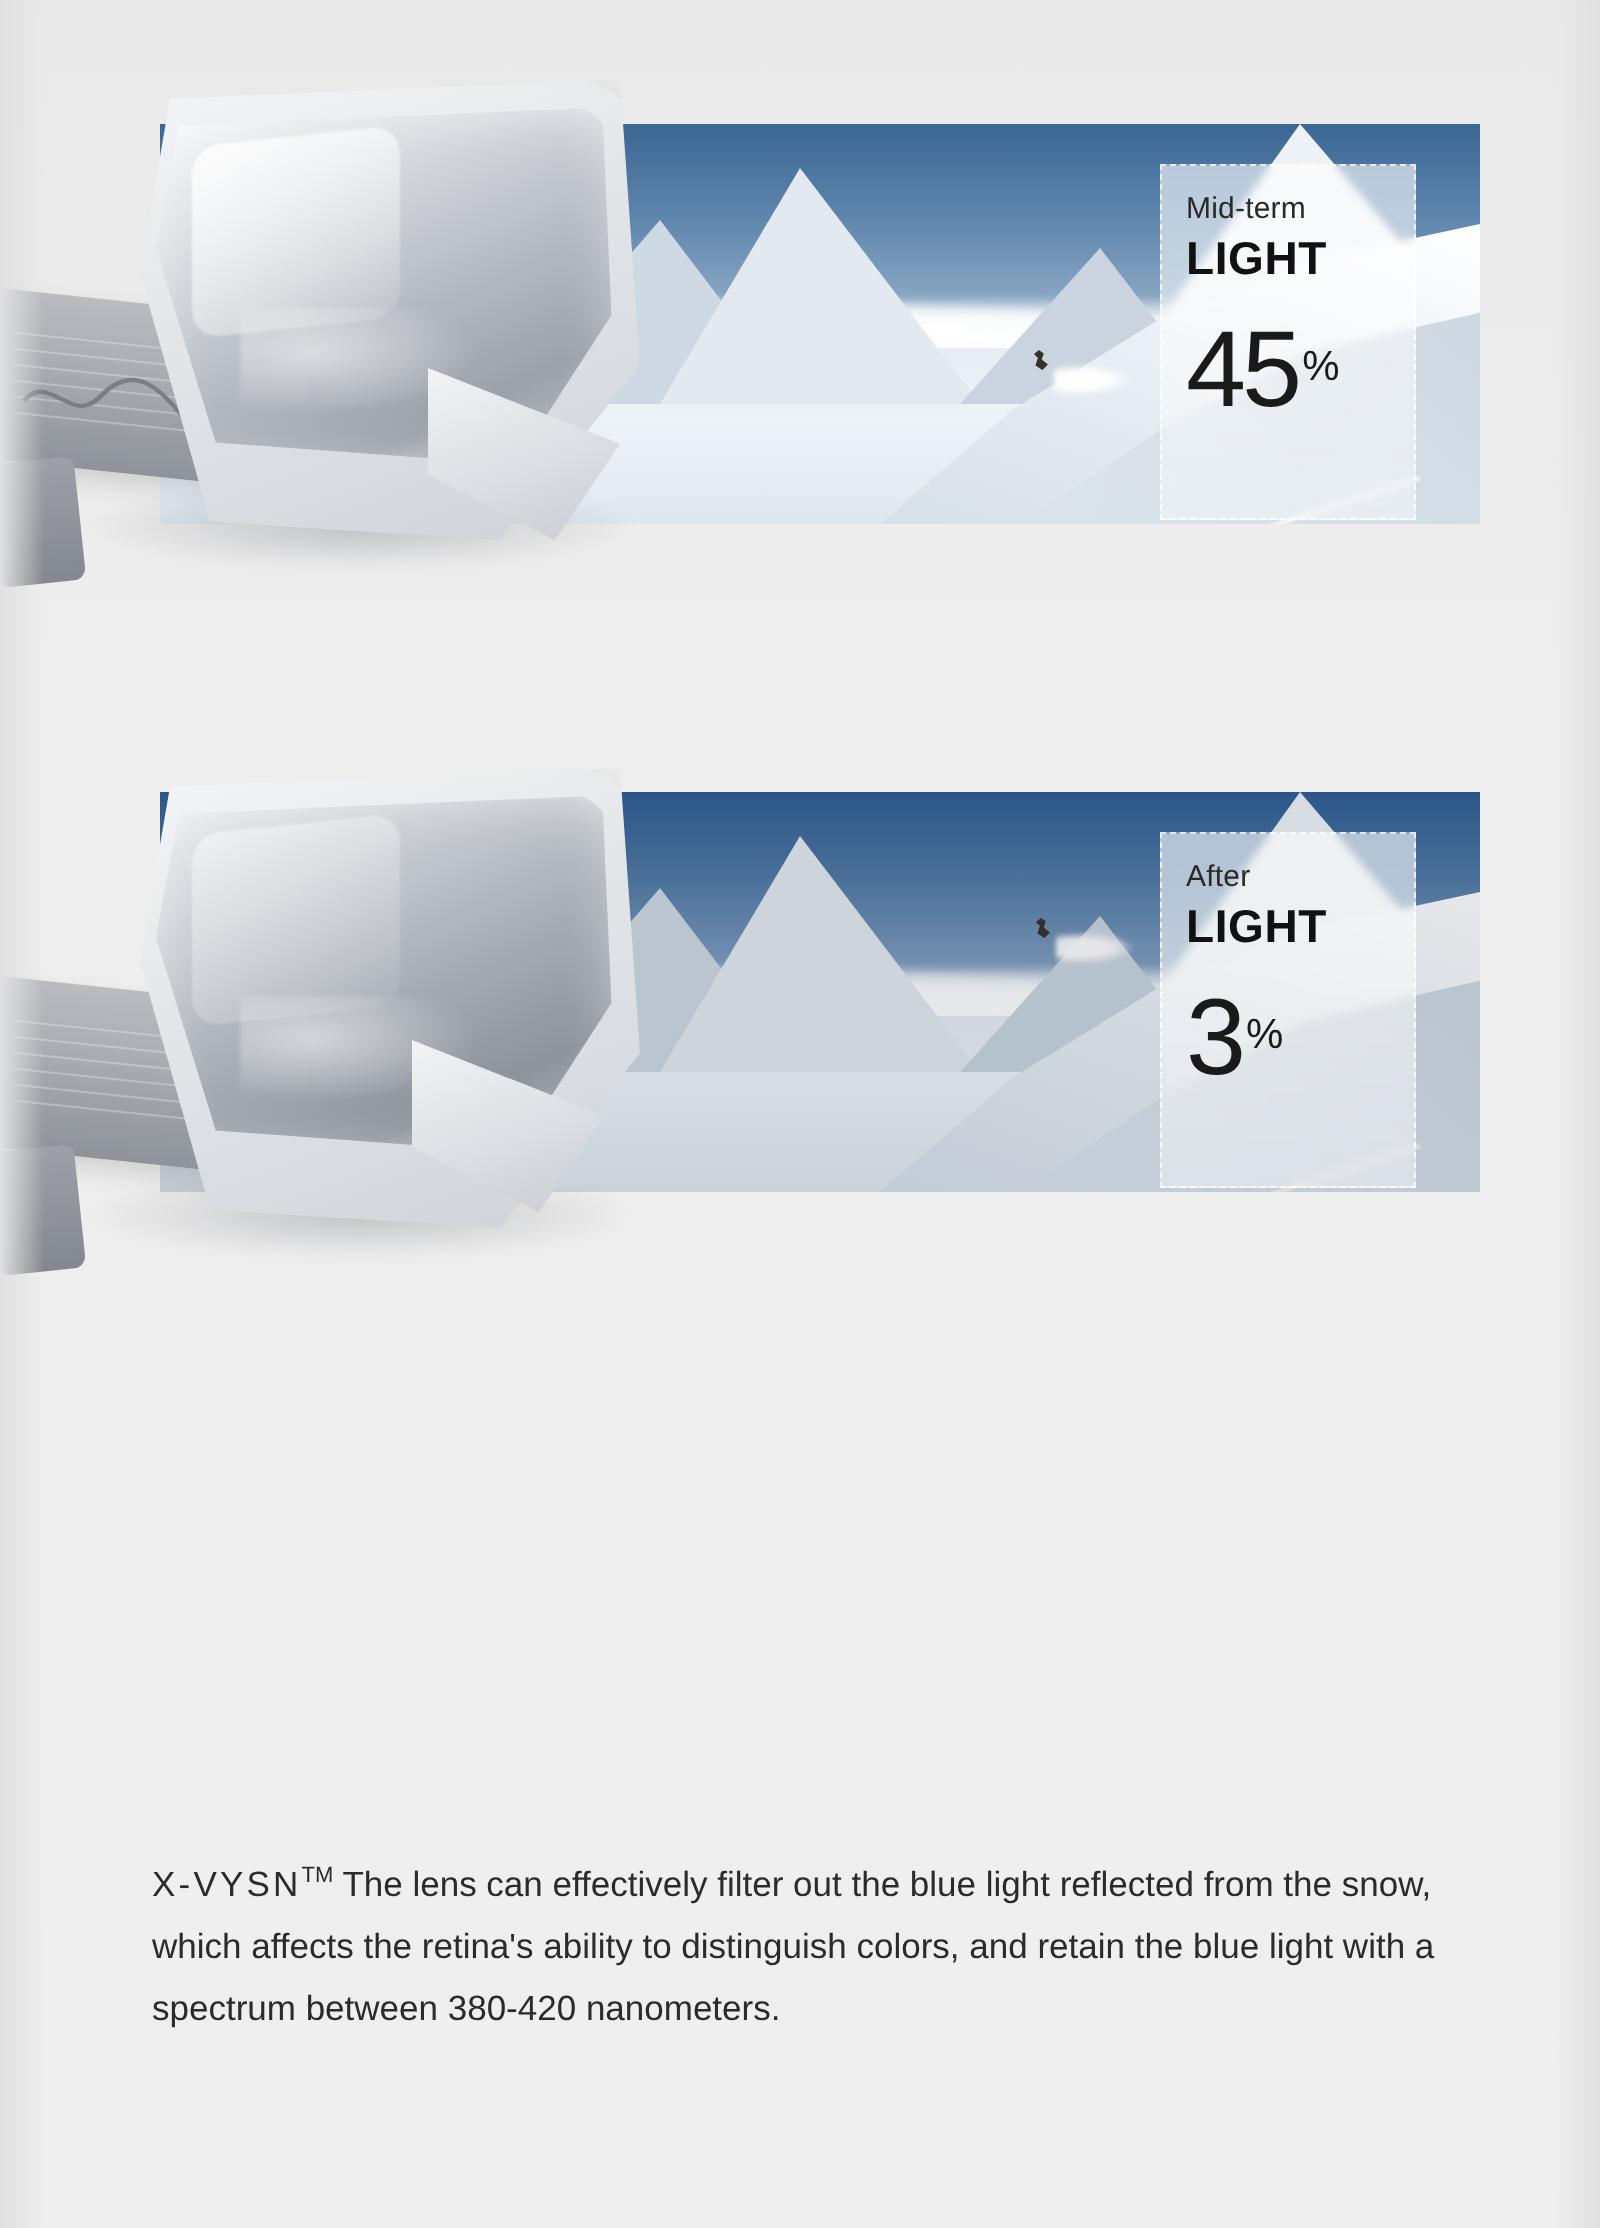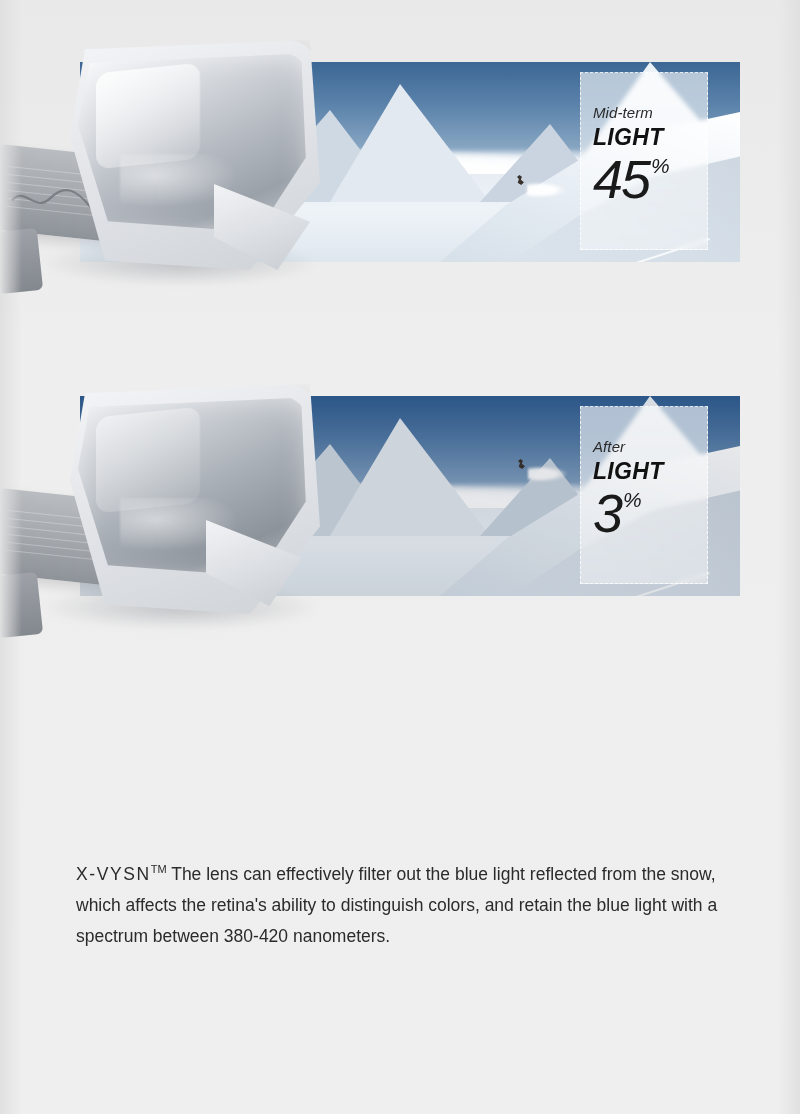--- a/index.html
+++ b/index.html
@@ -142,47 +142,46 @@
     position: absolute; inset: 0;
     background: rgba(20,34,52,0.0);
     pointer-events: none;
   }
   .panel-2 .tint { background: rgba(16,30,48,0.10); }
 
   
   .info-card {
     position: absolute;
     right: 32px;
-    top: 10px;
+    top: 20px;
     width: 128px;
     height: 178px;
     border: 1px dashed rgba(255,255,255,.75);
     background: linear-gradient(180deg, rgba(255,255,255,.62), rgba(255,255,255,.42));
     backdrop-filter: blur(2px);
-    padding: 32px 12px 10px 12px;
+    padding: 14px 12px 10px 12px;
     color: #1b1b1b;
-    font-style: italic;
   }
   .info-label {
     font-size: 15px;
     line-height: 1.1;
     color: #2a2a2a;
     letter-spacing: .1px;
   }
   .info-light {
     font-size: 23px;
     font-weight: bold;
     letter-spacing: .3px;
     margin-top: 2px;
     color: #111;
   }
   .info-value {
-    margin-top: 6px;
+    margin-top: 20px;
     display: flex;
-    align-items: flex-start;
+    align-items: center;
     line-height: .85;
   }
   .info-num {
     font-size: 54px;
     font-weight: 500;
     letter-spacing: -2px;
     color: #1a1a1a;
   }
   .info-pct {
     font-size: 21px;
@@ -303,21 +302,21 @@
   
   .copy {
     position: absolute;
     left: 76px;
     width: 676px;
     color: #2b2b2b;
     font-size: 17.5px;
     line-height: 1.78;
   }
   .copy-1 { top: 692px; }
-  .copy-2 { top: 841px; }
+  .copy-2 { top: 909px; }
   .brand {
     letter-spacing: 1.6px;
   }
   .tm {
     font-size: 11px;
     vertical-align: super;
     letter-spacing: 0;
   }
   .edge-left, .edge-right {
     position: absolute;

